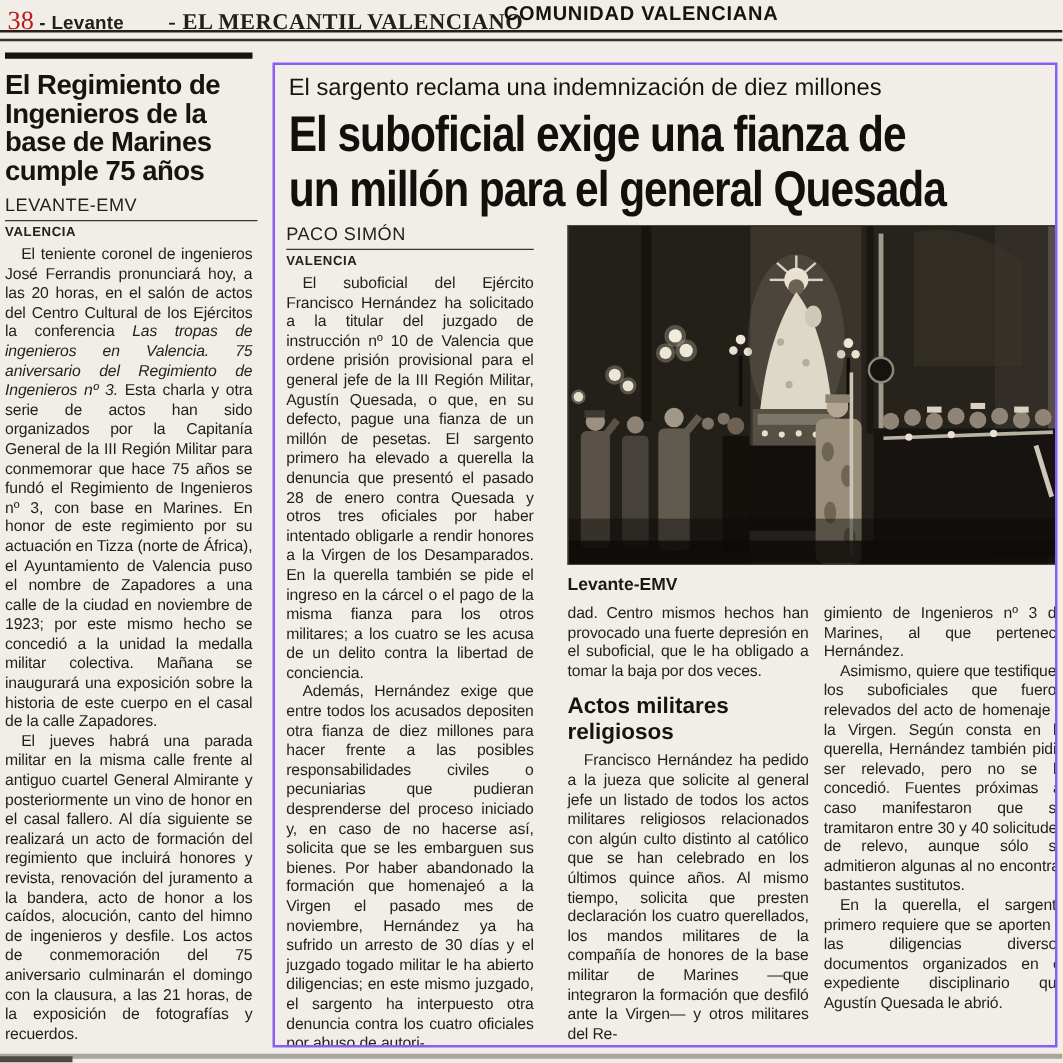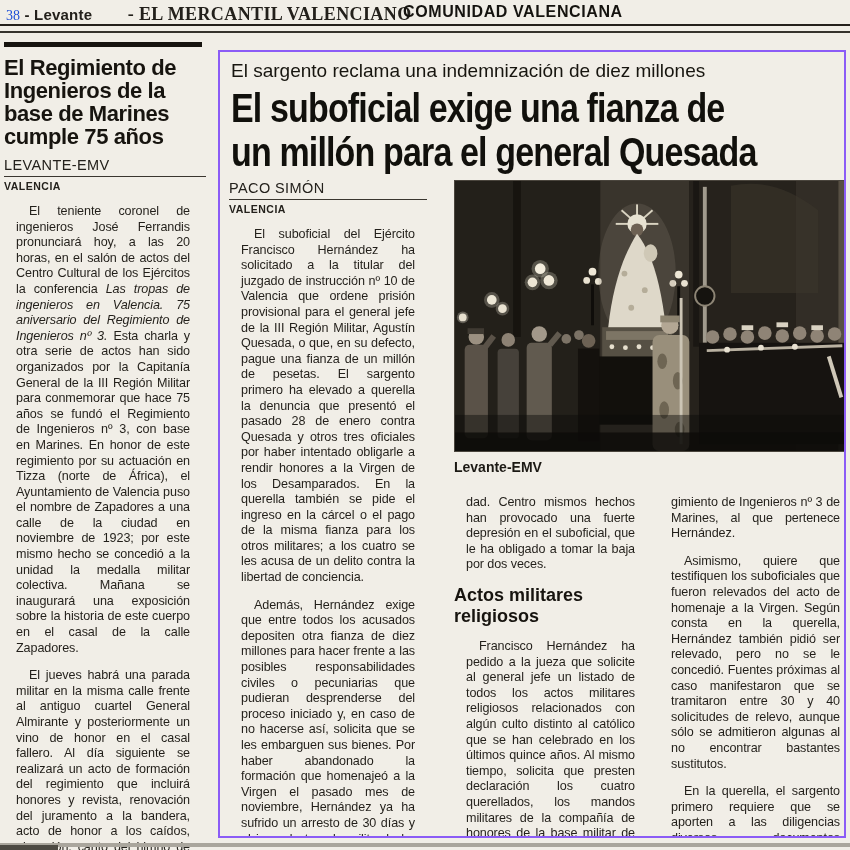--- a/index.html
+++ b/index.html
@@ -4,35 +4,35 @@
 <style>
   html,body{margin:0;padding:0;}
   body{
     width:850px;height:850px;position:relative;overflow:hidden;
     background:#f1eee7;color:#1c1a16;
     font-family:"Liberation Sans",sans-serif;
     -webkit-font-smoothing:antialiased;
   }
   
   .masthead{position:absolute;top:4px;left:6px;white-space:nowrap;}
-  .page-num{font-family:"Liberation Serif",serif;font-size:14px;color:#1d4ed8;}
+  .page-num{font-family:"Liberation Serif",serif;font-size:21px;color:#b91c1c;}
   .paper-name{font-size:15px;font-weight:bold;letter-spacing:.2px;color:#23201b;}
   .paper-sub{font-family:"Liberation Serif",serif;font-size:18px;font-weight:bold;letter-spacing:.4px;color:#23201b;margin-left:31px;}
   .section-title{position:absolute;top:3px;left:403px;font-size:16px;font-weight:bold;letter-spacing:.6px;color:#15130f;}
   .rule-a{position:absolute;top:24px;left:0;width:850px;height:2px;background:#24211c;}
   .rule-b{position:absolute;top:31px;left:0;width:850px;height:2px;background:#36332d;}
   
   .sidebar{position:absolute;top:42px;left:4px;width:202px;}
   .side-topbar{width:198px;height:5px;background:#17140f;margin-bottom:9px;}
   .side-headline{font-size:22px;line-height:23px;font-weight:bold;letter-spacing:-.4px;color:#17140f;width:196px;}
   .byline{margin-top:9px;font-size:14.5px;letter-spacing:.4px;color:#24211c;
           border-bottom:1.5px solid #3a362f;padding-bottom:3px;width:100%;}
   .location{margin-top:3px;font-size:10.5px;font-weight:bold;letter-spacing:.5px;color:#24211c;}
   .bodytext{font-size:12.6px;line-height:15.6px;letter-spacing:-.1px;color:#221f1a;}
-  .bodytext .body-p{margin:12px;text-indent:13px;text-align:justify;hyphens:auto;-webkit-hyphens:auto;}
+  .bodytext .body-p{margin:0;text-indent:13px;text-align:justify;hyphens:auto;-webkit-hyphens:auto;}
   .bodytext .body-p.no-indent{text-indent:0;}
   .sidebar .bodytext{margin-top:4px;width:198px;}
   
   .main-box{position:absolute;top:50px;left:218px;width:628px;height:788px;
             border:2px solid #8b5cf6;box-sizing:border-box;padding:6px 9px;overflow:hidden;
             background:transparent;}
   .kicker{font-size:19px;color:#17150f;margin:2px 0 4px 2px;}
   .headline{margin:0 0 6px 2px;}
   .headline .hl{display:block;white-space:nowrap;font-weight:bold;font-size:40px;line-height:44px;
                 letter-spacing:-1px;color:#11100c;transform:scaleX(.85);transform-origin:0 50%;}

